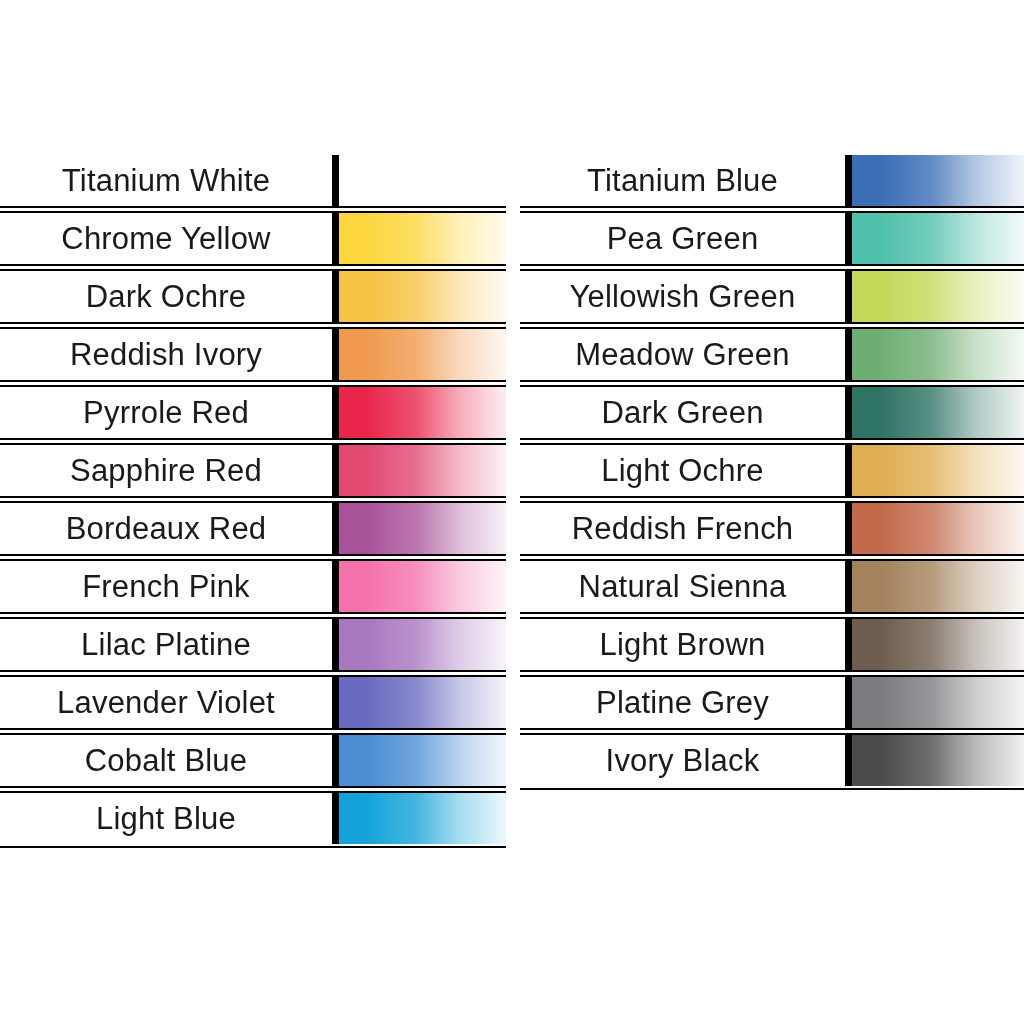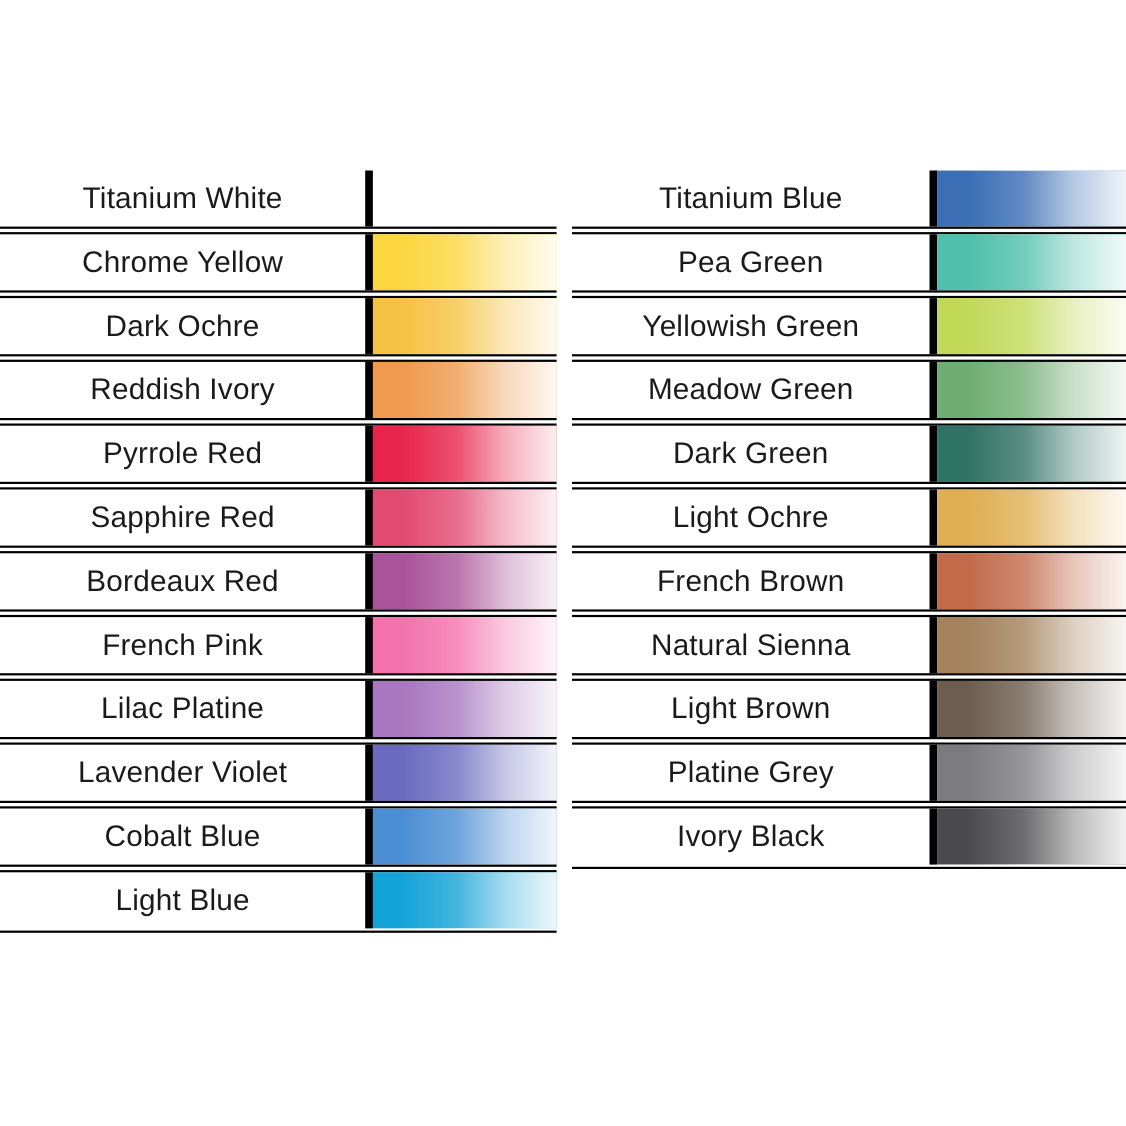--- a/index.html
+++ b/index.html
@@ -47,21 +47,21 @@
   .row.last .sep .l1{ top:2px; }
 
   .label{
     position:absolute;
     left:0;
     top:0;
     bottom:7px;
     display:flex;
     align-items:center;
     justify-content:center;
-    font-size:27px;
+    font-size:31px;
     color:#1a1a1a;
     letter-spacing:0.2px;
     white-space:nowrap;
   }
   .column.left  .label{ width:332px; }
   .column.right .label{ width:325px; }
 
   .bar{
     position:absolute;
     top:0;
@@ -337,21 +337,21 @@
           <div class="grad" style="background: linear-gradient(to right, rgb(224, 174, 82) 0%, rgb(224, 174, 82) 9%, rgb(224, 174, 82) 16%, rgba(255, 255, 255, 0.2) 46%, rgba(255, 255, 255, 0.62) 72%, rgba(255, 255, 255, 0.92) 100%), rgb(224, 174, 82);"></div>
           <div class="grain"></div>
           <div class="grain2"></div>
         </div>
         <div class="sep">
           <div class="l1"></div>
           <div class="l2"></div>
         </div>
       </div>
       <div class="row">
-        <div class="label">French Brown</div>
+        <div class="label">Reddish French</div>
         <div class="bar"></div>
         <div class="swatch">
           <div class="grad" style="background: linear-gradient(to right, rgb(194, 106, 74) 0%, rgb(194, 106, 74) 9%, rgb(194, 106, 74) 16%, rgba(255, 255, 255, 0.2) 46%, rgba(255, 255, 255, 0.62) 72%, rgba(255, 255, 255, 0.92) 100%), rgb(194, 106, 74);"></div>
           <div class="grain"></div>
           <div class="grain2"></div>
         </div>
         <div class="sep">
           <div class="l1"></div>
           <div class="l2"></div>
         </div>

